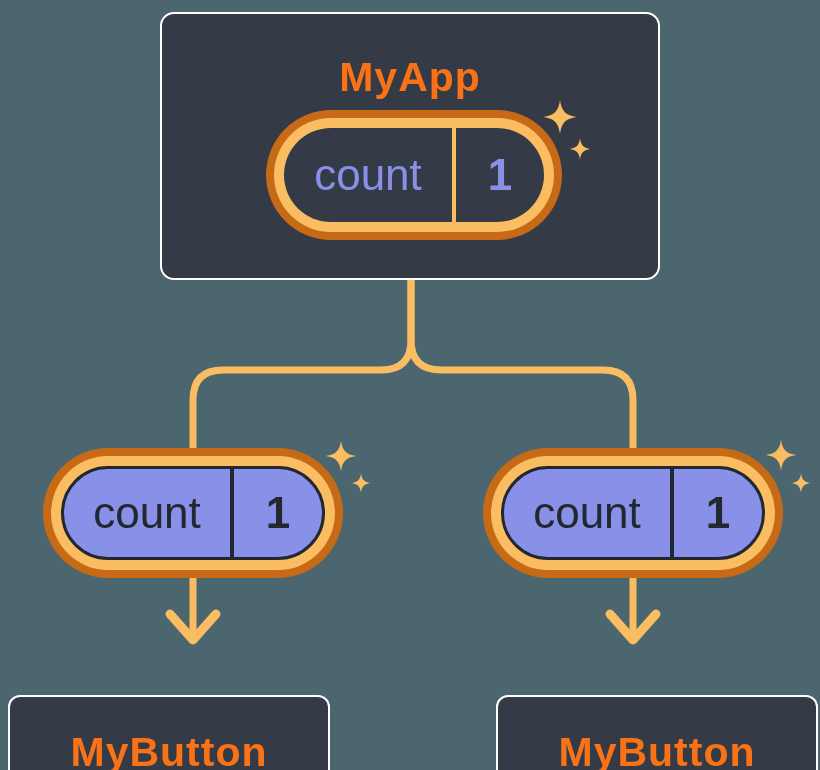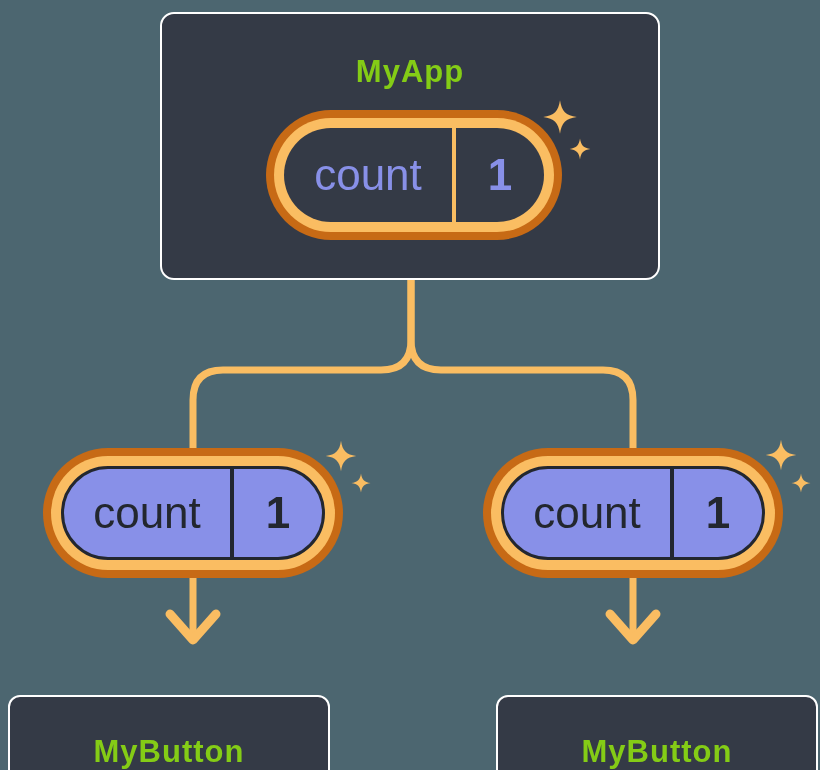--- a/index.html
+++ b/index.html
@@ -12,21 +12,21 @@
   #connector-layer{z-index:1;}
   #sparkle-layer{z-index:5;pointer-events:none;}
 
   .node-box{
     position:absolute;background:#343A46;border:2.5px solid #FFFFFF;
     box-sizing:border-box;z-index:2;
   }
   #node-root{left:160px;top:12px;width:500px;height:268px;border-radius:14px;}
   .node-title{
     position:absolute;left:0;right:0;text-align:center;
-    color:#84cc16;font-weight:700;font-size:31px;letter-spacing:1px;
+    color:#f97316;font-weight:700;font-size:41px;letter-spacing:1px;
   }
   #node-root .node-title{top:40px;}
   .child-node{top:648px;width:322px;height:114px;border-radius:12px;
     display:flex;align-items:center;justify-content:center;margin-top:47px;}
   #node-child-left{left:8px;}
   #node-child-right{left:496px;}
   .child-node .node-title{position:static;}
 
   .pill{
     position:absolute;background:#C76A15;border-radius:999px;

